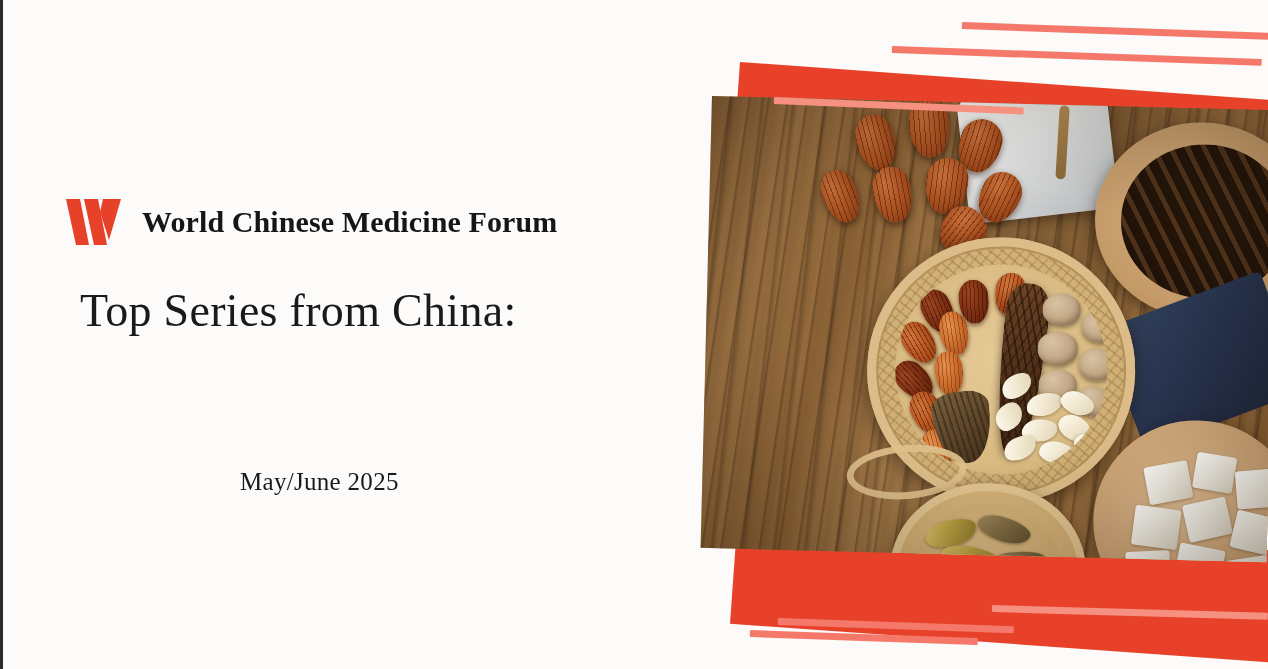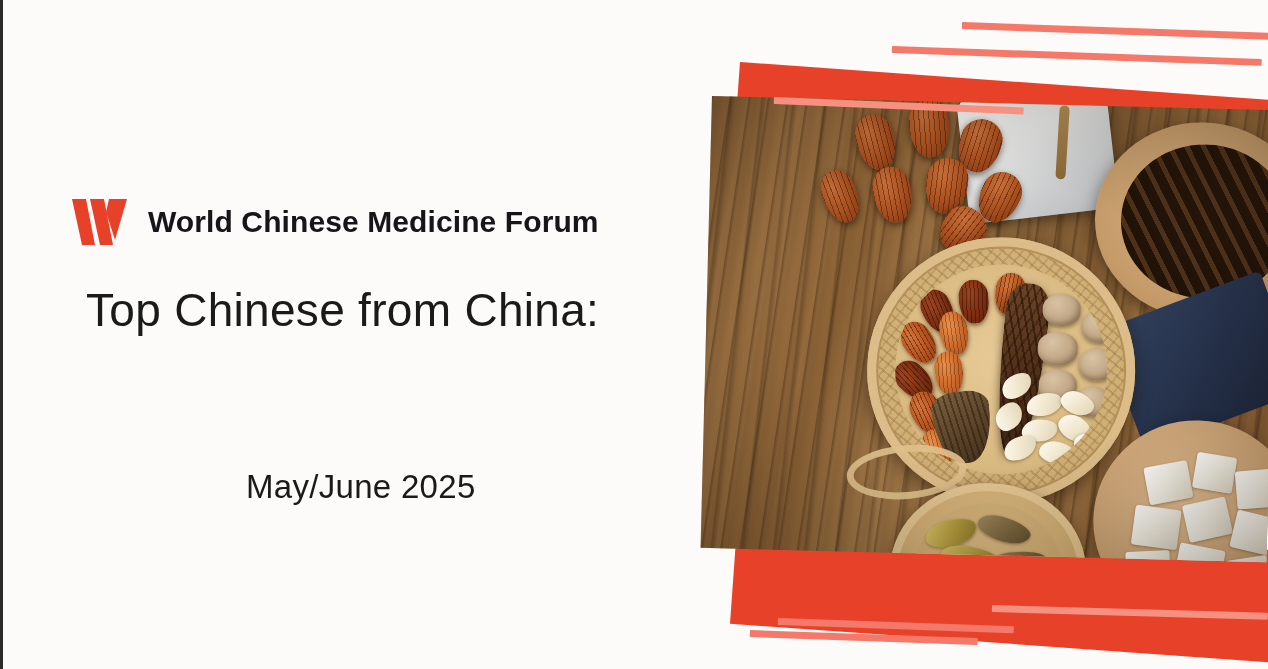--- a/index.html
+++ b/index.html
@@ -22,23 +22,24 @@
   .edge-rule {
     position:absolute; left:0; top:0;
     width:3px; height:669px;
     background:#2A2A2A;
     z-index:60;
   }
 
   
   .text-col {
     position:absolute;
-    left:14px; top:0;
+    left:8px; top:0;
     width:700px; height:558px;
     z-index:30;
+    font-family:Liberation Serif, serif;
   }
 
   .brand-row {
     position:absolute;
     left:55px; top:196px;
     display:flex;
     align-items:center;
     gap:17px;
   }
 
@@ -81,21 +82,21 @@
     font-weight:300;
     letter-spacing:0.3px;
     line-height:1.18;
     padding:6px 15px 9px 15px;
     white-space:nowrap;
   }
 
   .date-line {
     position:absolute;
     left:232px; top:468px;
-    font-size:33px;
+    font-size:25px;
     font-weight:400;
     color:#1A1A1A;
     letter-spacing:0.3px;
     white-space:nowrap;
   }
 
   
   .art-col {
     position:absolute;
     right:0; top:0;
@@ -489,19 +490,19 @@
 
     <div class="brand-row">
       <svg class="logo-mark" viewBox="0 0 62 52">
         <path d="M3 3 L17 3 L26 49 L13 49 Z" fill="#E8412A" rx="3"></path>
         <path d="M21 3 L35 3 L44 49 L31 49 Z" fill="#E8412A"></path>
         <path d="M40 3 L58 3 L46 44 L37 16 Z" fill="#E8412A"></path>
       </svg>
       <div class="brand-name">World Chinese Medicine Forum</div>
     </div>
 
-    <div class="headline">Top Chinese from China:</div>
+    <div class="headline">Top Series from China:</div>
 
 
     <div class="date-line">May/June 2025</div>
   </div>
 
 </div>
 
 </body></html>

